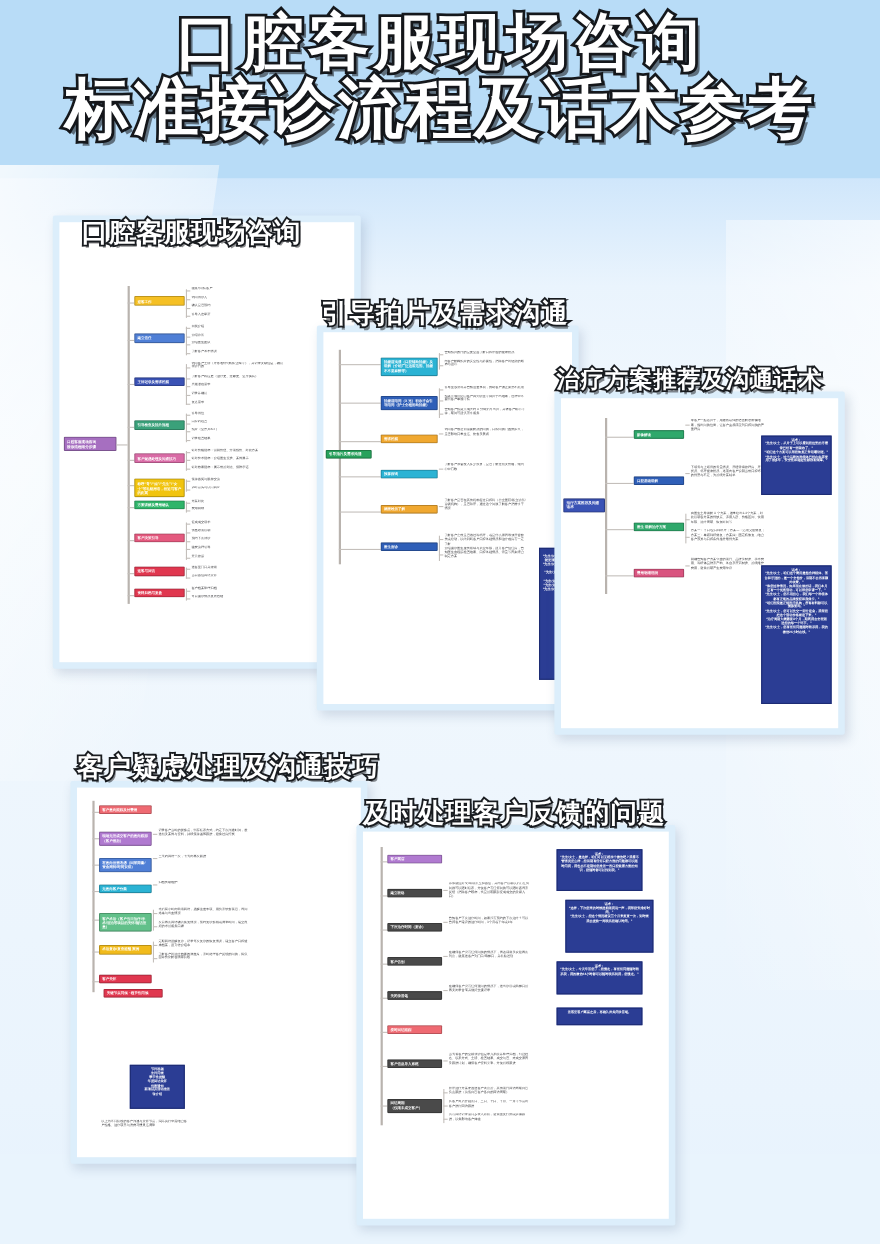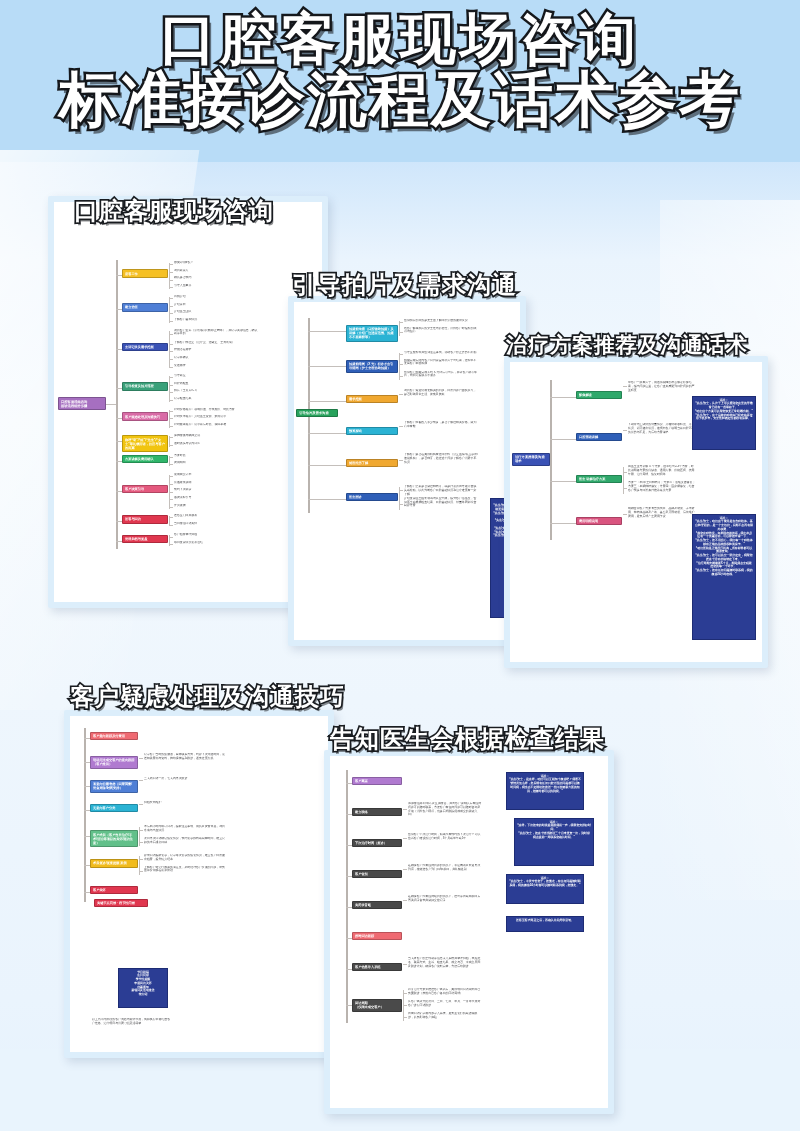--- a/index.html
+++ b/index.html
@@ -383,14 +383,14 @@
         <div class="script" style="left:184px;top:62px;width:80px;height:48px;white-space:pre-line;">话术：
 “这样，下次您来的时候提前跟我说一声，我帮您安排好时间。”
 “先生/女士，您这个情况建议三个月来复查一次，到时候我会提前一周联系您确认时间。”</div>
         <div class="script" style="left:176px;top:118px;width:78px;height:30px;white-space:pre-line;">话术：
 “先生/女士，今天辛苦您了，您慢走，有任何问题随时联系我，我的微信24小时都可以随时联系到我，您慢走。”</div>
         <div class="script" style="left:176px;top:160px;width:78px;height:16px;white-space:pre-line;">送客至客户离店之后，再确认并关闭录音笔。</div>
       </div>
   </div>
 </div>
 <div class="card-head" style="left:330px;top:726px;">
-  <div>告知医生会根据检查结果</div>
+  <div>及时处理客户反馈的问题</div>
 </div>
 
 </body></html>

